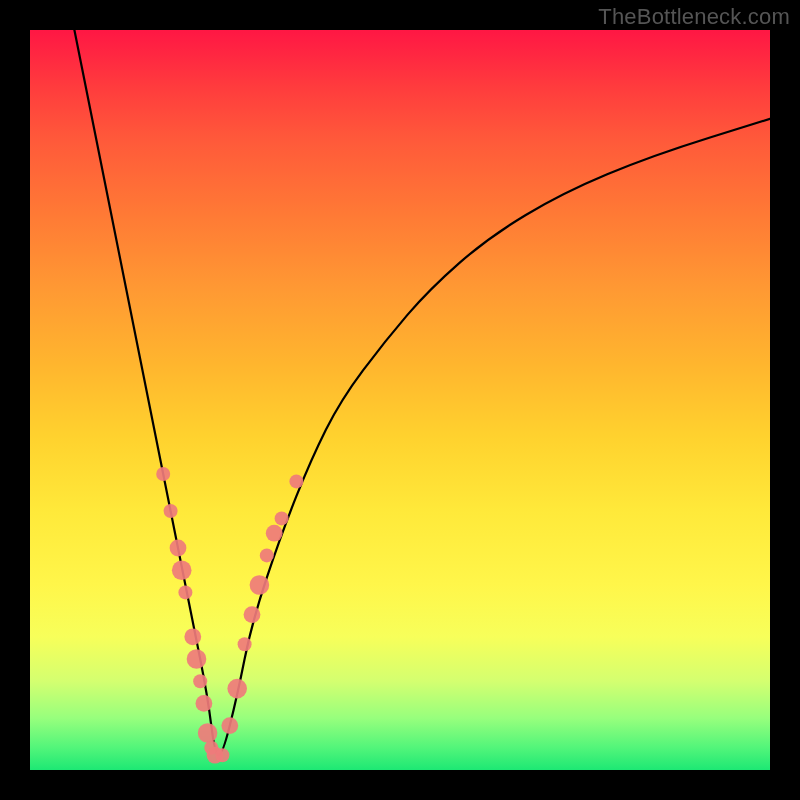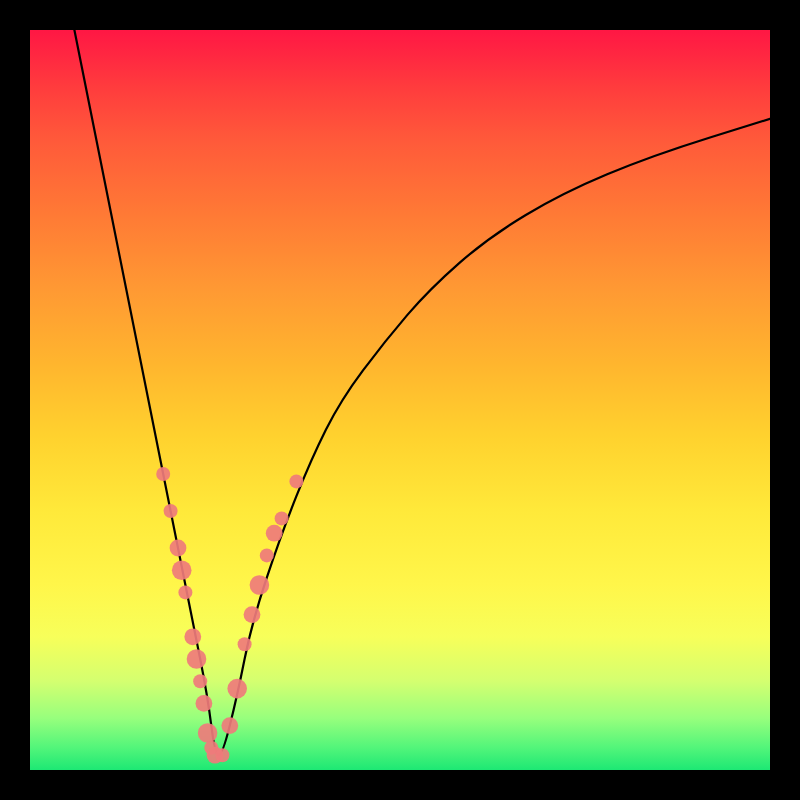--- a/index.html
+++ b/index.html
@@ -85,13 +85,14 @@
           <circle cx="214.6" cy="614.2" r="7" fill="#ef7b7b" fill-opacity="0.92"></circle>
           <circle cx="222" cy="584.6" r="8.4" fill="#ef7b7b" fill-opacity="0.92"></circle>
           <circle cx="229.4" cy="555" r="9.799999999999999" fill="#ef7b7b" fill-opacity="0.92"></circle>
           <circle cx="236.8" cy="525.4" r="7" fill="#ef7b7b" fill-opacity="0.92"></circle>
           <circle cx="244.20000000000002" cy="503.2" r="8.4" fill="#ef7b7b" fill-opacity="0.92"></circle>
           <circle cx="251.60000000000002" cy="488.4" r="7" fill="#ef7b7b" fill-opacity="0.92"></circle>
           <circle cx="266.4" cy="451.4" r="7" fill="#ef7b7b" fill-opacity="0.92"></circle>
         </g>
     </svg>
   </div>
+  <div class="watermark">TheBottleneck.com</div>
 </div>
 
 </body></html>

